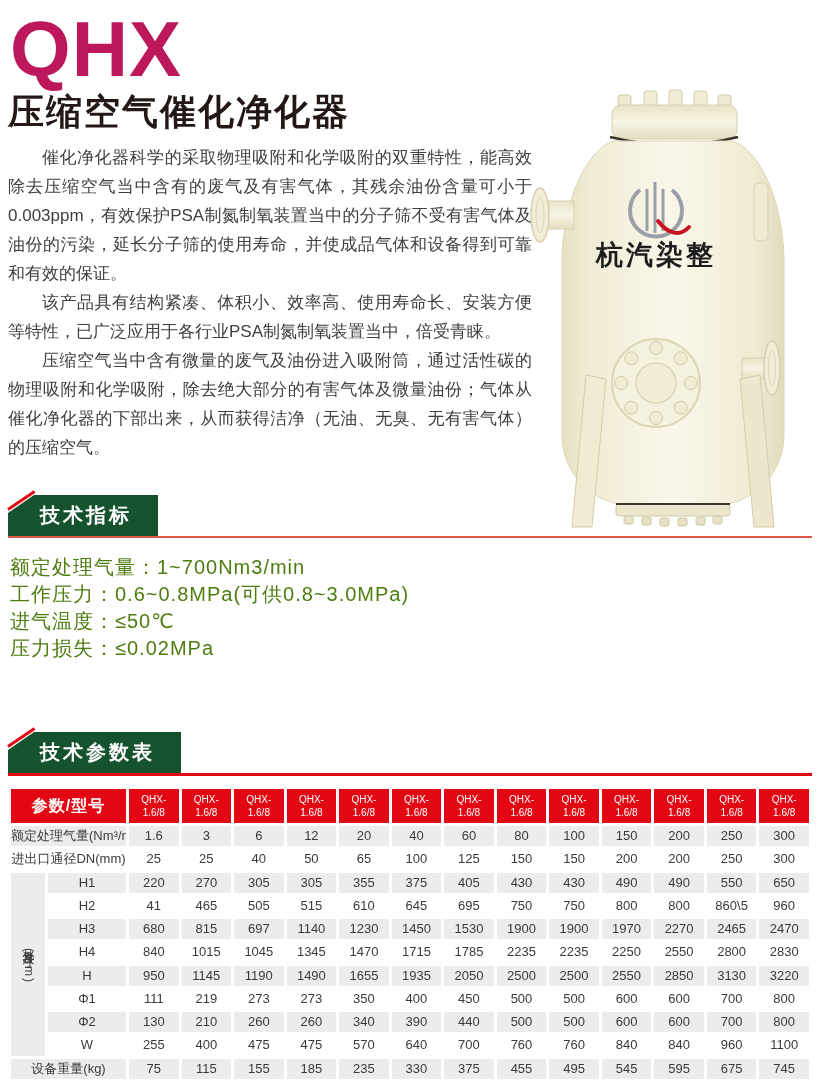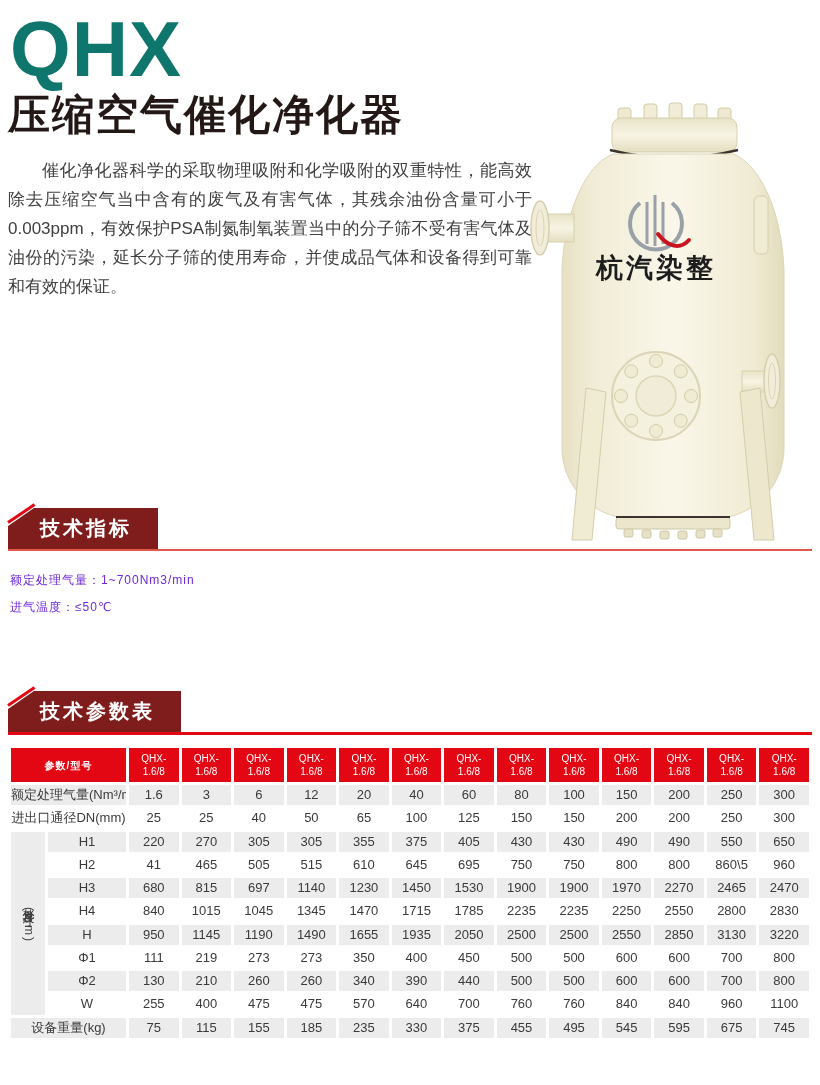--- a/index.html
+++ b/index.html
@@ -3,62 +3,62 @@
 <meta charset="utf-8">
 <style>
   * { margin:0; padding:0; box-sizing:border-box; }
   html,body { background:#fff; }
   body {
     width:820px; height:1085px; overflow:hidden; position:relative;
     font-family:"Liberation Sans","DejaVu Sans",sans-serif; color:#3a3a3a;
     padding:8px 8px 0 8px;
   }
   .brand {
-    color:#0f766e; font-size:78px; font-weight:bold; line-height:1;
+    color:#be185d; font-size:78px; font-weight:bold; line-height:1;
     letter-spacing:1px; margin:2px 0 0 2px; height:82px;
   }
   .main-title {
-    font-size:42px; font-weight:bold; color:#231815; letter-spacing:2px;
-    line-height:1.1; margin:0 0 14px 0; height:50px;
+    font-size:36px; font-weight:bold; color:#231815; letter-spacing:2px;
+    line-height:1.1; margin:0 0 1px 0; height:50px;
   }
   .intro { position:relative; min-height:352px; }
   .intro-text { width:524px; }
   .intro-text p {
     font-size:17px; line-height:29px; color:#404040; text-align:justify;
     text-indent:2em;
   }
   .product { position:absolute; top:-86px; right:-8px; width:292px; height:474px; }
   .product svg { width:100%; height:100%; display:block; }
 
   .section-bar {
     position:relative; border-bottom:2px solid #e4584c; margin-right:0;
   }
   .section-bar.params-bar { border-bottom:3px solid #e30613; }
   .badge-wrap { position:relative; display:inline-block; vertical-align:bottom; }
   .badge {
-    display:inline-block; background:#7f1d1d; color:#fff; font-size:20px;
+    display:inline-block; background:#14532d; color:#fff; font-size:20px;
     font-weight:bold; letter-spacing:3px; padding:7px 26px 7px 32px;
     clip-path:polygon(26px 0, 100% 0, 100% 100%, 0 100%, 0 18px);
   }
   .notch-line {
     position:absolute; left:0; top:13px; width:32px; height:3px;
     background:#e30613; transform:rotate(-34deg); transform-origin:left center;
   }
   .spec-list { list-style:none; padding:16px 0 0 2px; margin-bottom:70px; }
-  .spec-list li { font-size:12px; line-height:27px; color:#6d28d9; letter-spacing:1px; }
+  .spec-list li { font-size:20px; line-height:27px; color:#4d7c0f; letter-spacing:1px; }
 
   table.params {
     width:804px; table-layout:fixed; border-collapse:separate; border-spacing:3px;
     margin-top:10px;
   }
   table.params th {
     background:#e30613; color:#fff; font-size:10px; font-weight:normal;
     padding:4px 0; line-height:1.3; white-space:pre-line; text-align:center;
   }
-  table.params th.corner { font-weight:bold; font-size:10px; letter-spacing:1px; }
+  table.params th.corner { font-weight:bold; font-size:16px; letter-spacing:1px; }
   table.params td {
     font-size:13px; color:#3a3a3a; text-align:center; padding:2px 0; line-height:1.25;
   }
   tbody tr:nth-child(odd) td { background:#ececec; }
   tbody tr:nth-child(even) td { background:#ffffff; }
   td.rowlabel { font-size:12px; white-space:nowrap; overflow:hidden; }
   td.vcell { background:#ececec !important; vertical-align:middle; }
   td.vcell span {
     writing-mode:vertical-rl; text-orientation:mixed; font-size:12px;
     letter-spacing:2px; color:#3a3a3a; display:inline-block;
@@ -66,20 +66,22 @@
 </style>
 </head>
 <body>
 
 <div class="brand">QHX</div>
 <h1 class="main-title">压缩空气催化净化器</h1>
 
 <div class="intro">
   <div class="intro-text">
     <p>催化净化器科学的采取物理吸附和化学吸附的双重特性，能高效除去压缩空气当中含有的废气及有害气体，其残余油份含量可小于0.003ppm，有效保护PSA制氮制氧装置当中的分子筛不受有害气体及油份的污染，延长分子筛的使用寿命，并使成品气体和设备得到可靠和有效的保证。</p>
+    <p>该产品具有结构紧凑、体积小、效率高、使用寿命长、安装方便等特性，已广泛应用于各行业PSA制氮制氧装置当中，倍受青睐。</p>
+    <p>压缩空气当中含有微量的废气及油份进入吸附筒，通过活性碳的物理吸附和化学吸附，除去绝大部分的有害气体及微量油份；气体从催化净化器的下部出来，从而获得洁净（无油、无臭、无有害气体）的压缩空气。</p>
   </div>
 
   <div class="product">
     <svg viewBox="0 0 292 474" xmlns="http://www.w3.org/2000/svg">
       <defs>
         <linearGradient id="tankGrad" x1="0" y1="0" x2="1" y2="0">
           <stop offset="0" stop-color="#e6e1c4"></stop>
           <stop offset="0.14" stop-color="#f1ecd6"></stop>
           <stop offset="0.5" stop-color="#faf7ea"></stop>
           <stop offset="0.86" stop-color="#f0ebd3"></stop>
@@ -160,21 +162,23 @@
 
 <div class="section-bar">
   <span class="badge-wrap">
     <span class="notch-line"></span>
     <span class="badge">技术指标</span>
   </span>
 </div>
 
 <ul class="spec-list">
   <li>额定处理气量：1~700Nm3/min</li>
+  <li>工作压力：0.6~0.8MPa(可供0.8~3.0MPa)</li>
   <li>进气温度：≤50℃</li>
+  <li>压力损失：≤0.02MPa</li>
 </ul>
 
 <div class="section-bar params-bar">
   <span class="badge-wrap">
     <span class="notch-line"></span>
     <span class="badge">技术参数表</span>
   </span>
 </div>
 
 <table class="params">

